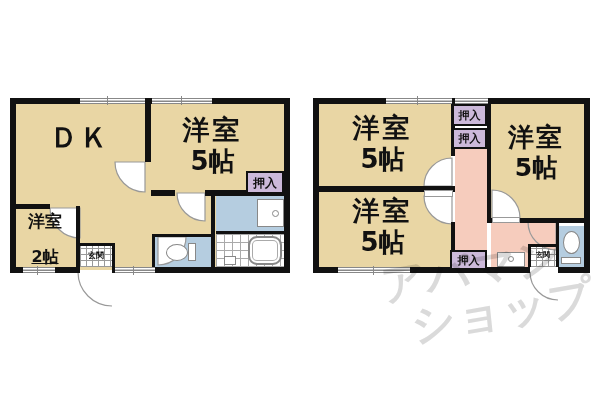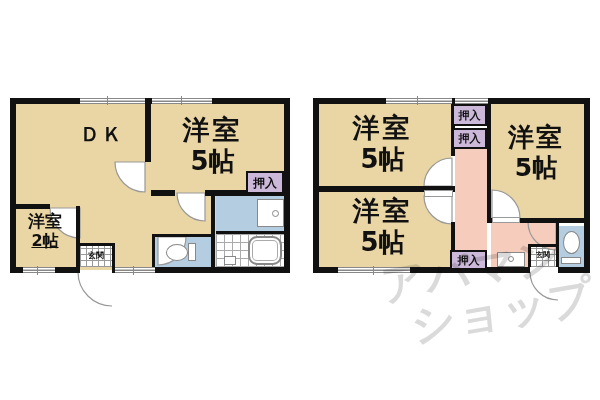--- a/index.html
+++ b/index.html
@@ -142,25 +142,25 @@
     <div class="fixture fixz" style="left:166px;top:244px;width:22px;height:17px;border-radius:50%;"></div>
     <div class="fixture fixz" style="left:188px;top:243px;width:8px;height:18px;border-width:1px;"></div>
 
     <div class="fixture fixz" style="left:563px;top:231px;width:17px;height:23px;border-radius:50%;"></div>
     <div class="fixture fixz" style="left:561px;top:257px;width:20px;height:7px;border-width:1px;"></div>
 
     <div class="fixture fixz" style="left:497px;top:252px;width:28px;height:15px;"></div>
     <div class="fixture fixz round" style="left:508px;top:256px;width:6px;height:6px;border-width:1px;"></div>
   </div>
 
-  <div class="label labz" style="left:52px;top:124px;width:100px;font-size:20px;letter-spacing:2px;">ＤＫ</div>
+  <div class="label labz" style="left:30px;top:124px;width:100px;font-size:28px;letter-spacing:2px;">ＤＫ</div>
   <div class="label labz" style="left:160px;top:116px;width:105px;font-size:27px;letter-spacing:3px;">洋室</div>
   <div class="label labz" style="left:160px;top:148px;width:105px;font-size:26px;">5帖</div>
   <div class="label labz" style="left:16px;top:213px;width:58px;font-size:17px;">洋室</div>
-  <div class="label labz" style="left:16px;top:233px;width:58px;font-size:16px;text-decoration:underline;">2帖</div>
+  <div class="label labz" style="left:16px;top:249px;width:58px;font-size:16px;text-decoration:underline;">2帖</div>
   <div class="label labz" style="left:246px;top:177px;width:38px;font-size:12px;">押入</div>
   <div class="label labz" style="left:80px;top:252px;width:32px;font-size:8px;">玄関</div>
 
   <div class="label labz" style="left:325px;top:114px;width:115px;font-size:27px;letter-spacing:3px;">洋室</div>
   <div class="label labz" style="left:325px;top:146px;width:115px;font-size:26px;">5帖</div>
   <div class="label labz" style="left:325px;top:197px;width:115px;font-size:27px;letter-spacing:3px;">洋室</div>
   <div class="label labz" style="left:325px;top:229px;width:115px;font-size:26px;">5帖</div>
   <div class="label labz" style="left:490px;top:124px;width:92px;font-size:26px;letter-spacing:2px;">洋室</div>
   <div class="label labz" style="left:490px;top:155px;width:92px;font-size:25px;">5帖</div>
   <div class="label labz" style="left:452px;top:110px;width:35px;font-size:11px;">押入</div>

